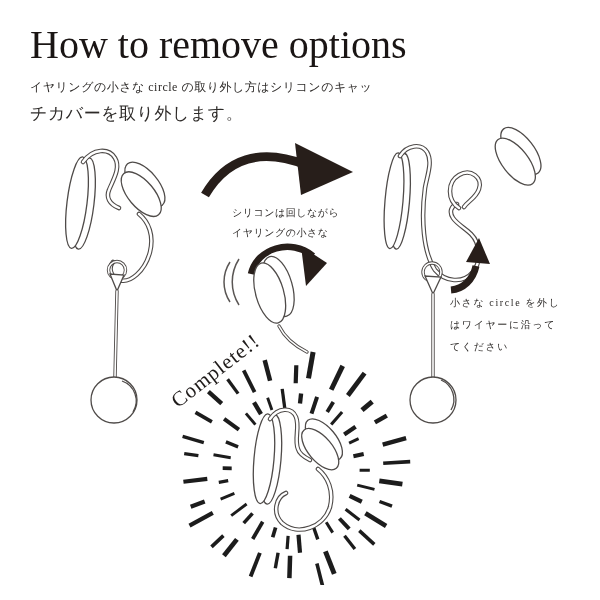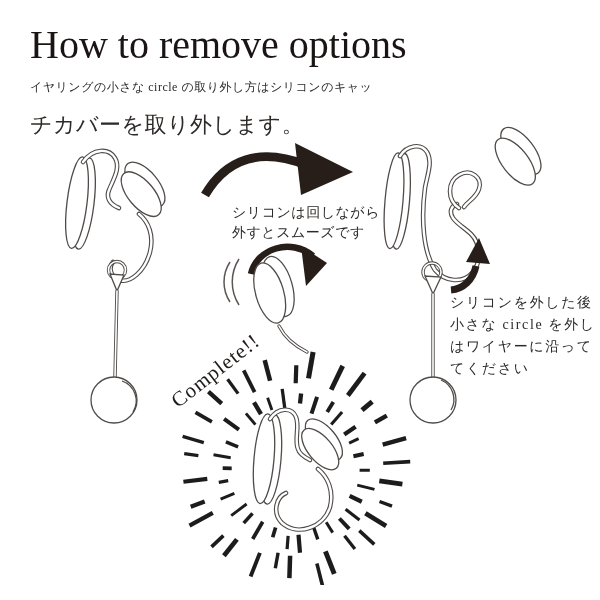--- a/index.html
+++ b/index.html
@@ -2,22 +2,22 @@
 <html><head>
 <meta charset="utf-8">
 <style>
   html,body{margin:0;padding:0;background:#ffffff;}
   .canvas{position:relative;width:600px;height:600px;background:#ffffff;overflow:hidden;
           font-family:"Liberation Serif","DejaVu Serif",serif;color:#2d2a28;}
   .abs{position:absolute;}
   .title{left:30px;top:21px;font-size:40px;color:#1a1514;letter-spacing:0;white-space:nowrap;}
   .jp{white-space:nowrap;color:#2d2a28;}
   .sub1{left:30px;top:79px;font-size:12px;letter-spacing:.5px;}
-  .sub2{left:30px;top:110px;font-size:22px;letter-spacing:.5px;}
-  .cap{font-size:14px;}
+  .sub2{left:30px;top:102px;font-size:17px;letter-spacing:.5px;}
+  .cap{font-size:10px;}
   .cap-mid{left:232px;top:203px;line-height:20px;letter-spacing:.5px;}
   .cap-right{left:450px;top:292px;line-height:22px;letter-spacing:1.6px;}
   .complete{left:174px;top:391px;font-size:21px;color:#1f1b1a;letter-spacing:1px;
             transform:rotate(-38deg);transform-origin:0 50%;white-space:nowrap;}
   svg{display:block;}
   .lineart{stroke:#4f4b49;fill:none;stroke-width:1.3;}
   .coin{fill:#ffffff;stroke:#4f4b49;stroke-width:1.3;}
   .wire-out{stroke:#4f4b49;stroke-width:4.6;fill:none;stroke-linecap:round;}
   .wire-in{stroke:#ffffff;stroke-width:2.4;fill:none;stroke-linecap:round;}
   .thinwire-out{stroke:#4f4b49;stroke-width:3.4;fill:none;stroke-linecap:round;}
@@ -71,21 +71,21 @@
     </g>
   </svg>
 
   <svg class="abs" style="left:196px;top:133px;" width="165" height="70" viewBox="0 0 165 70">
     <path class="blackarrow" stroke-width="9" d="M 9,62 C 30,26 64,14 110,32"></path>
     <polygon class="blackfill" points="99,10 157,39 105,62"></polygon>
   </svg>
 
   <div class="abs jp cap cap-mid">
     <div>シリコンは回しながら</div>
-    <div>外すとスムーズです</div>
+    <div>イヤリングの小さな</div>
   </div>
 
   <svg class="abs" style="left:213px;top:232px;" width="130" height="135" viewBox="0 0 130 135">
     <g>
       <path class="motion" d="M 17,30 C 9,42 9,58 17,70"></path>
       <path class="motion" d="M 26,27 C 17,41 17,59 26,73"></path>
     </g>
     <g>
       <path class="blackarrow" stroke-width="6.5" d="M 38,42 C 44,16 78,6 100,24"></path>
       <polygon class="blackfill" points="88,14 114,31 93,54"></polygon>
@@ -132,21 +132,20 @@
       <polygon class="blackfill" points="83,140 96,116 107,142"></polygon>
     </g>
 
     <g transform="translate(135,35) rotate(-38)">
       <ellipse class="coin" cx="6" cy="-3" rx="13" ry="28"></ellipse>
       <ellipse class="coin" cx="-5" cy="2" rx="13" ry="28"></ellipse>
     </g>
   </svg>
 
   <div class="abs jp cap cap-right">
-    <div>シリコンを外した後</div>
     <div>小さな circle を外し</div>
     <div>はワイヤーに沿って</div>
     <div>てください</div>
   </div>
 
   <svg class="abs" style="left:172px;top:345px;" width="245" height="240" viewBox="0 0 245 240">
     <g>
         <line x1="123.7" y1="38.2" x2="124.3" y2="20.3" stroke="#1c1c1c" stroke-width="4.2"></line>
         <line x1="128.0" y1="58.5" x2="129.1" y2="48.4" stroke="#1c1c1c" stroke-width="4.3"></line>
         <line x1="136.5" y1="33.4" x2="141.1" y2="7.0" stroke="#1c1c1c" stroke-width="5.0"></line>

